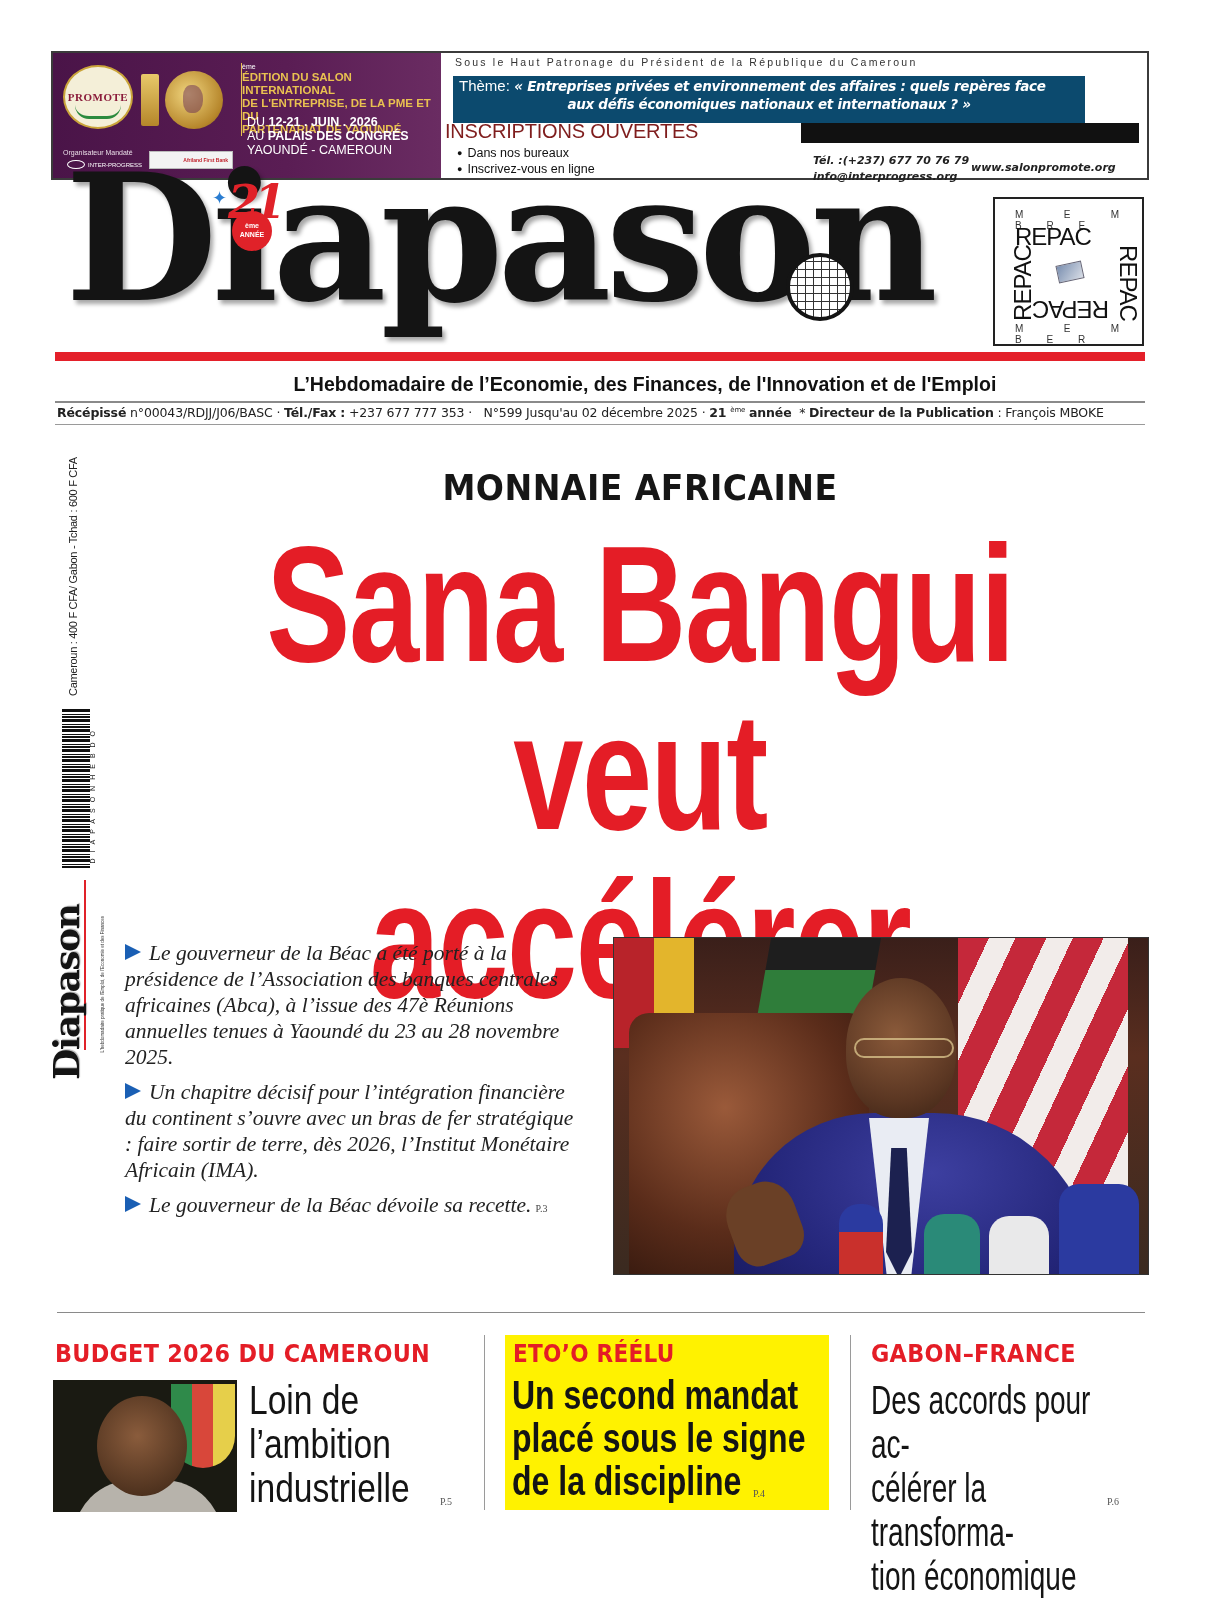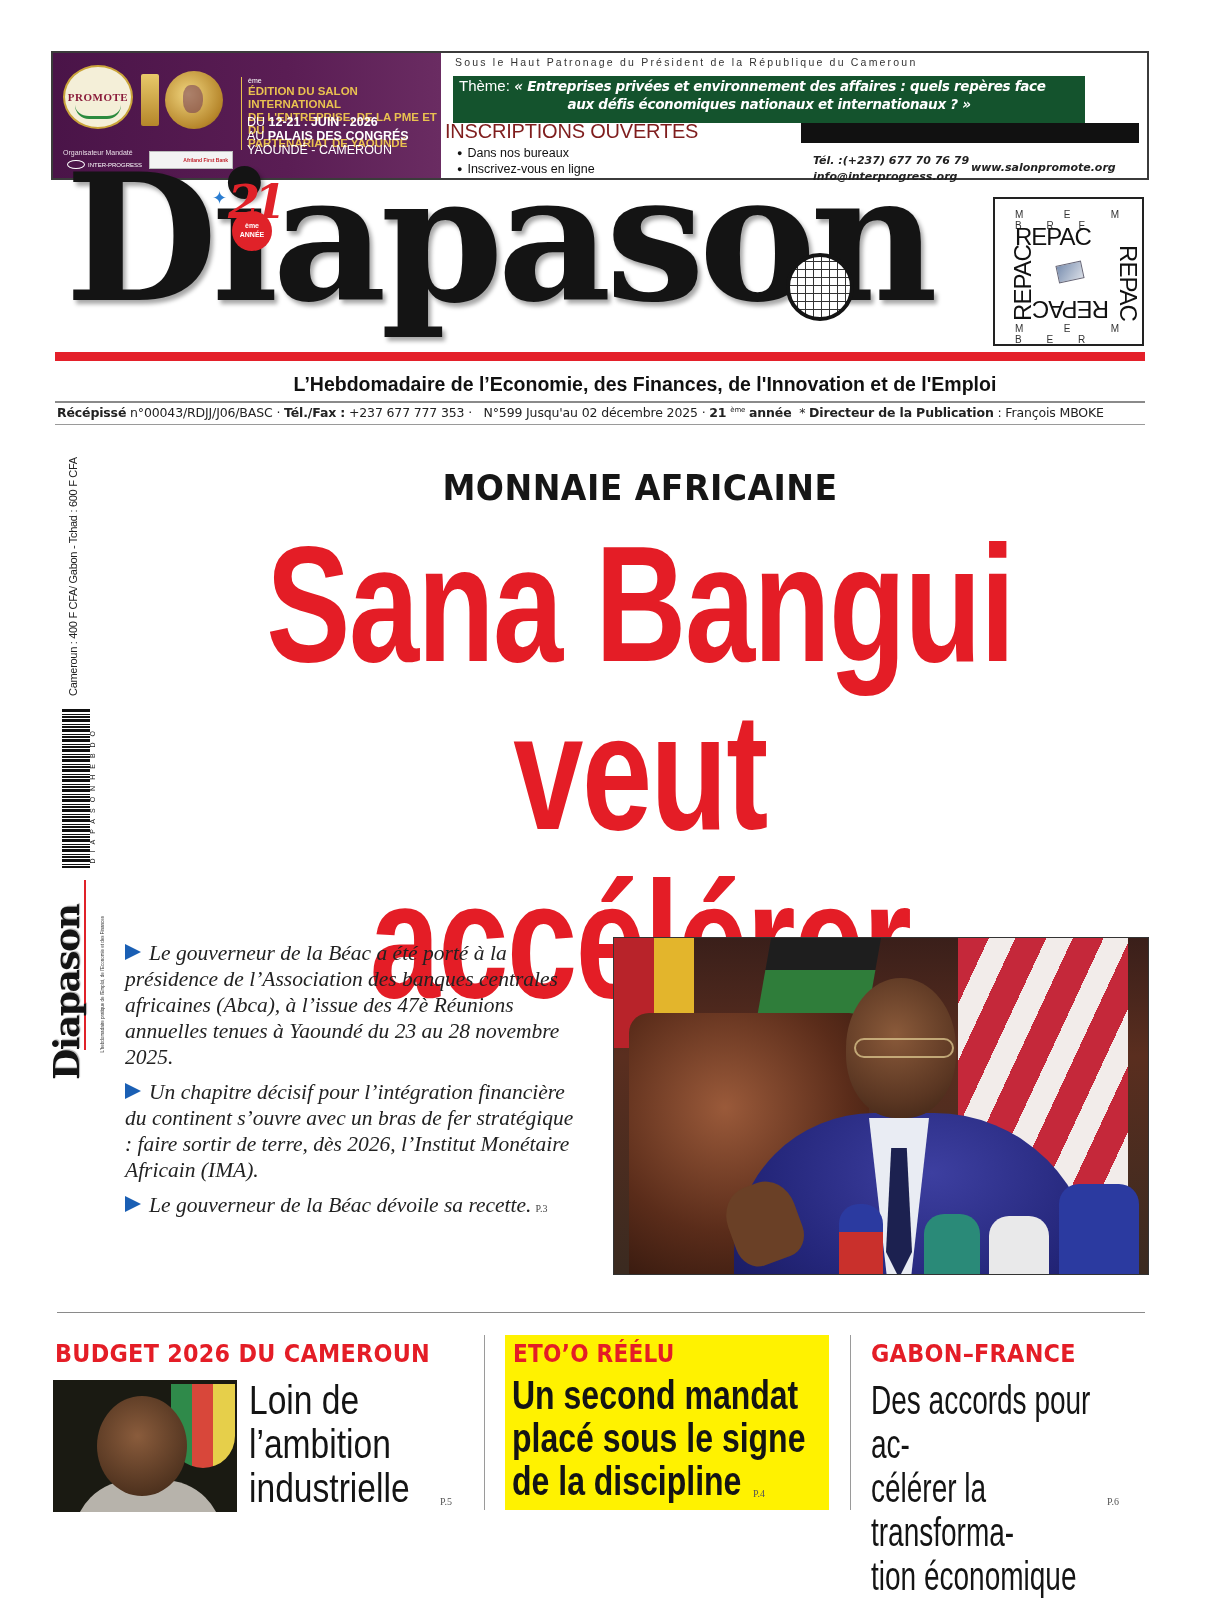--- a/index.html
+++ b/index.html
@@ -9,32 +9,32 @@
   
   .banner { position: absolute; left: 51px; top: 51px; width: 1098px; height: 129px; border: 2px solid #3b3b3b; display: flex; }
   .banner-left { width: 388px; height: 100%; background: linear-gradient(90deg, #4a1448 0%, #5a1d54 60%, #6a2c62 100%); position: relative; overflow: hidden; }
   .promote-logo { position: absolute; left: 10px; top: 12px; width: 70px; height: 64px; border-radius: 50%; background: #f4efd8; border: 2px solid #caa43a; display:flex; align-items:center; justify-content:center; }
   .promote-logo span { font-family: "Liberation Serif", serif; font-size: 11px; color: #8a1b3a; font-weight: bold; letter-spacing: 0.5px; }
   .promote-logo .arc { position:absolute; left:10px; right:10px; bottom:8px; height:14px; border-bottom: 3px solid #2b8a3e; border-radius: 0 0 30px 30px; }
   .ten { position: absolute; left: 88px; top: 18px; display:flex; align-items:center; }
   .ten .one { width: 18px; height: 52px; background: linear-gradient(180deg,#e8c96a,#b5862a); border-radius: 2px; }
   .ten .zero { width: 58px; height: 58px; border-radius: 50%; margin-left: 6px; background: radial-gradient(circle at 40% 40%, #f0d57e, #b6862b 70%, #7a5618); position: relative; }
   .ten .zero::after { content:""; position:absolute; left:18px; top:14px; width:20px; height:28px; background: #5a1d54; opacity:0.45; border-radius: 40% 50% 45% 40%; }
-  .edition { position: absolute; left: 188px; top: 24px; color: #e9c150; font-family: "Liberation Sans", sans-serif; font-weight: bold; font-size: 11.5px; line-height: 13px; border-left: 1px solid #e9c150; padding-left: 6px; }
+  .edition { position: absolute; left: 188px; top: 10px; color: #e9c150; font-family: "Liberation Sans", sans-serif; font-weight: bold; font-size: 11.5px; line-height: 13px; border-left: 1px solid #e9c150; }
   .edition .sup { font-size: 7px; display:block; line-height: 8px; color:#fff; font-weight: normal; }
   .dates { position: absolute; left: 194px; top: 62px; color: #fff; font-size: 12.5px; line-height: 14px; }
   .dates b { font-weight: bold; }
   .organiser { position: absolute; left: 10px; top: 96px; color: #e8dce6; font-size: 7px; }
   .interprogress { position: absolute; left: 14px; top: 107px; color: #fff; font-size: 6px; display:flex; align-items:center; gap:3px; }
   .interprogress i { width: 18px; height: 9px; border: 1px solid #fff; border-radius: 50%; display:inline-block; }
   .sponsor { position: absolute; left: 96px; top: 98px; width: 84px; height: 18px; background: #f3f3f3; border: 1px solid #bbb; font-size: 5px; color: #c0202a; display:flex; align-items:center; justify-content:flex-end; padding-right: 4px; font-weight: bold; }
 
   .banner-right { flex: 1; position: relative; background: #fff; }
   .patronage { position: absolute; left: 14px; top: 3px; font-size: 10.5px; letter-spacing: 2.2px; color: #333; }
-  .theme { position: absolute; left: 12px; top: 23px; width: 632px; height: 47px; background: #14532d; color: #fff; padding: 1px 6px; line-height: 18px; }
+  .theme { position: absolute; left: 12px; top: 23px; width: 632px; height: 47px; background: #0c4a6e; color: #fff; padding: 1px 6px; line-height: 18px; }
   .theme .lbl { font-size: 15px; font-family: "Liberation Sans", sans-serif; }
   .theme .txt { font-size: 13.5px; font-style: italic; font-weight: bold; font-family: "DejaVu Sans", sans-serif; letter-spacing: -0.3px; }
   .theme .l2 { display:block; text-align:center; }
   .inscriptions { position: absolute; left: 4px; top: 67px; font-size: 20px; font-weight: normal; letter-spacing: -0.2px; color:#7f1d1d; }
   .insc-bar { position: absolute; left: 360px; top: 70px; right: 8px; height: 20px; background: #111; }
   .bullets { position: absolute; left: 16px; top: 92px; font-size: 12.5px; line-height: 16px; color:#111; }
   .bullets div::before { content: "●"; font-size: 9px; margin-right: 5px; vertical-align: 1px; }
   .contact { position: absolute; left: 372px; top: 92px; font-size: 11px; font-style: italic; font-weight: bold; line-height: 16px; color:#222; font-family: "DejaVu Sans", sans-serif; margin-top: 8px; }
   .website { position: absolute; left: 530px; top: 108px; font-size: 11px; font-style: italic; font-weight: bold; color:#222; font-family: "DejaVu Sans", sans-serif; }
 

